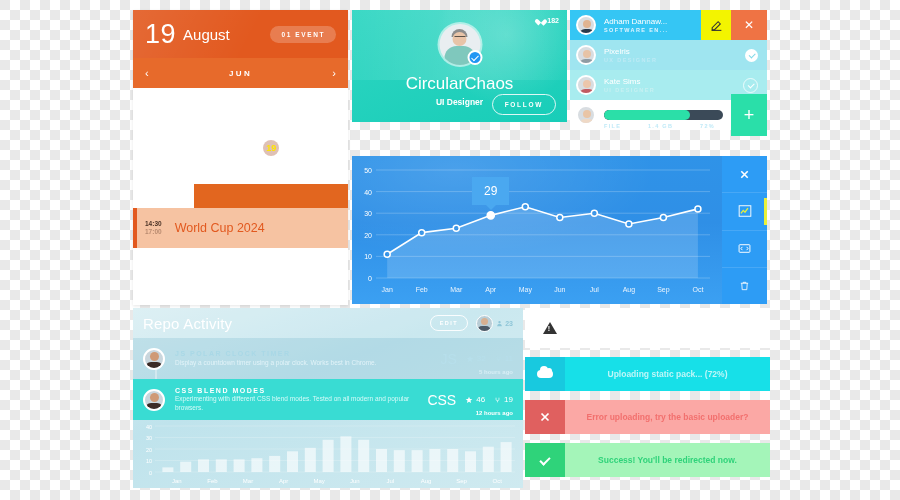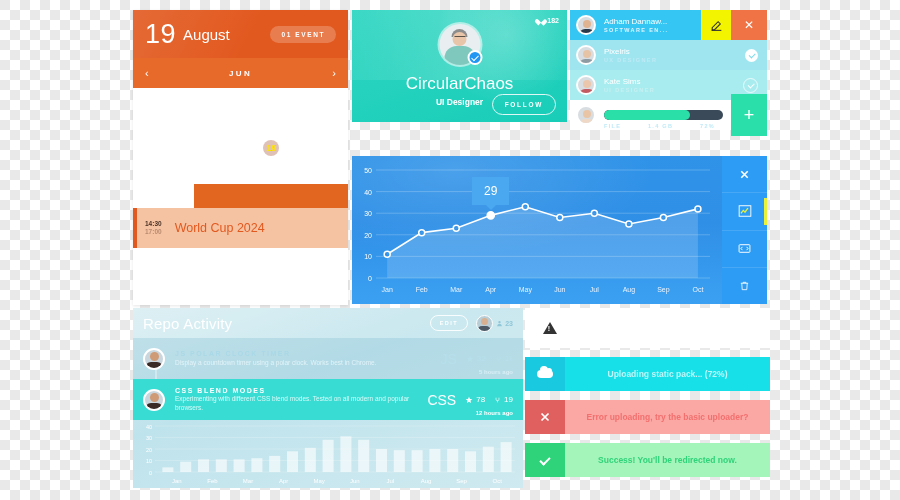--- a/index.html
+++ b/index.html
@@ -586,21 +586,21 @@
       <div class="repo-item-txt">
         <div class="repo-item-name">CSS BLEND MODES</div>
         <div class="repo-item-desc">Experimenting with different CSS blend modes. Tested on all modern and popular browsers.</div>
       </div>
       <div class="repo-item-meta">
         <span class="repo-lang">CSS</span>
         <span class="repo-stat">
           <svg width="8" height="8" viewBox="0 0 24 24" fill="#fff">
               <path d="M12 2l3 7h7l-5.5 4.5L18 21l-6-4-6 4 1.5-7.5L2 9h7z"></path>
             </svg>
-          <span>78</span>
+          <span>46</span>
         </span>
         <span class="repo-stat">
           <svg width="7" height="8" viewBox="0 0 24 24" fill="none" stroke="#fff" stroke-width="2.2">
               <path d="M7 4v6a4 4 0 004 4h2a4 4 0 004-4V4M12 14v6"></path>
             </svg>
           <span>19</span>
         </span>
       </div>
       <span class="repo-time">12 hours ago</span>
     </div>

